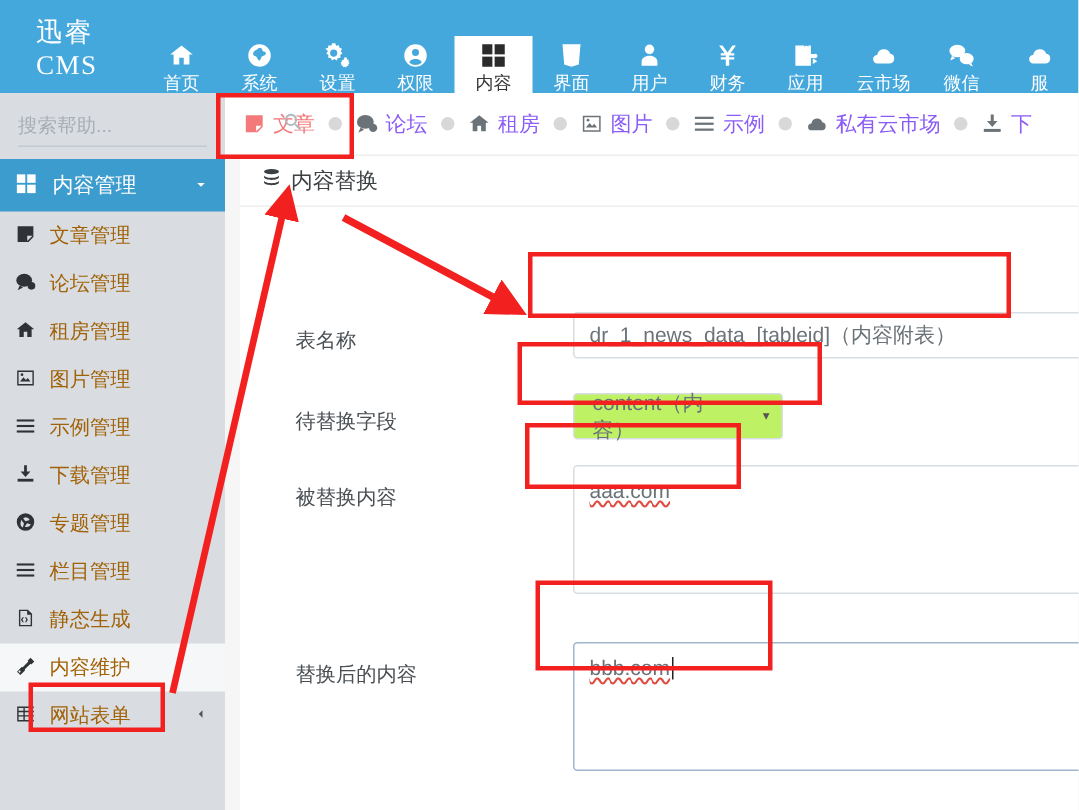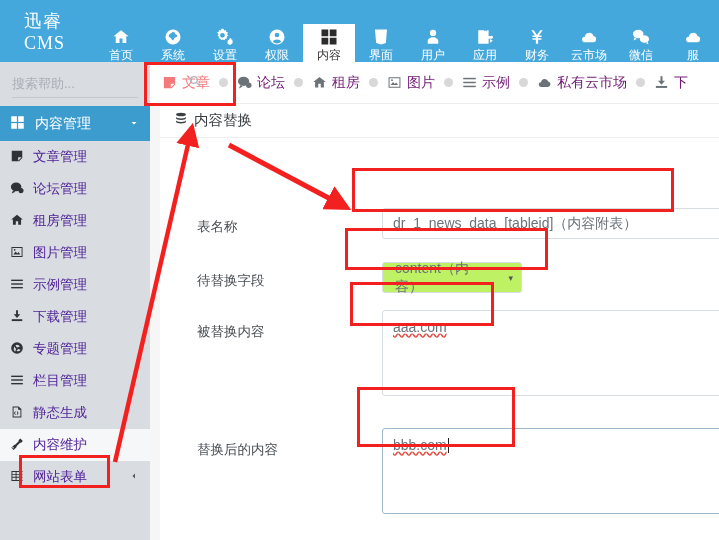--- a/index.html
+++ b/index.html
@@ -43,21 +43,21 @@
 
   
   .subnav {
     position:absolute; left:140px; top:62px; width:579px; height:42px;
     background:#fff; display:flex; align-items:center;
     padding-left:22px; gap:0px; overflow:hidden;
     border-bottom:1px solid #eee;
   }
   .subnav-item {
     display:flex; align-items:center; gap:5px; font-size:14px;
-    color:#701a75; white-space:nowrap;
+    color:#8b5cf6; white-space:nowrap;
   }
   .subnav-item.cur { color:#f4797b; }
   .subnav-item .sn-ico { display:flex; align-items:center; line-height:1; }
   .subnav-item .sn-ico svg { fill:#6c7378; }
   .subnav-item.cur .sn-ico svg { fill:#f4797b; }
   .subnav-dot {
     width:9px; height:9px; border-radius:50%; background:#d8d8d8;
     margin:0 9px; flex:0 0 9px;
   }
 
@@ -87,21 +87,21 @@
   .sb-group .chev { margin-left:auto; }
   .sb-group .chev svg { fill:#fff; }
   .sb-group::after {
     content:""; position:absolute; right:-9px; top:8px;
     border-top:9px solid transparent; border-bottom:9px solid transparent;
     border-left:9px solid #3d9cce;
   }
 
   .sb-item {
     height:32px; display:flex; align-items:center; gap:9px;
-    padding:0 10px; font-size:13.5px; color:#4c1d95;
+    padding:0 10px; font-size:13.5px; color:#a16207;
   }
   .sb-item .si svg { fill:#2f3336; }
   .sb-item.current { background:#f6f7f8; }
   .sb-item .chev-r { margin-left:auto; }
   .sb-item .chev-r svg { fill:#555; }
 
   
   .main {
     position:absolute; left:150px; top:104px; width:524px; height:436px;
     background:#f6f6f6; padding-left:10px;
@@ -223,32 +223,32 @@
             <svg viewBox="0 0 24 24" width="18" height="18">
               <circle cx="12" cy="6.5" r="4.2"></circle>
               <path d="M12 12.2c-4 0-7 2.3-7 5.1V21h14v-3.7c0-2.8-3-5.1-7-5.1z"></path>
             </svg>
           </span>
           <span class="tn-lb">用户</span>
         </a>
         <a class="topnav-item">
           <span class="tn-ico">
             <svg viewBox="0 0 24 24" width="18" height="18">
+              <path d="M4.5 3h3.1L12 9.3 16.4 3h3.1l-4.9 7h3.4v2h-4.5v1.6h4.5v2h-4.5V21h-3v-5.4H6v-2h4.5V12H6v-2h3.4z"></path>
+            </svg>
+          </span>
+          <span class="tn-lb">财务</span>
+        </a>
+        <a class="topnav-item">
+          <span class="tn-ico">
+            <svg viewBox="0 0 24 24" width="18" height="18">
               <path d="M3 3h8v3.2a2 2 0 113.6 0V3h2.2v7.6h3a2 2 0 110 3.6h-3V21H3zM18.5 14.5l4 2.5-4 2.5z"></path>
             </svg>
           </span>
           <span class="tn-lb">应用</span>
-        </a>
-        <a class="topnav-item">
-          <span class="tn-ico">
-            <svg viewBox="0 0 24 24" width="18" height="18">
-              <path d="M4.5 3h3.1L12 9.3 16.4 3h3.1l-4.9 7h3.4v2h-4.5v1.6h4.5v2h-4.5V21h-3v-5.4H6v-2h4.5V12H6v-2h3.4z"></path>
-            </svg>
-          </span>
-          <span class="tn-lb">财务</span>
         </a>
         <a class="topnav-item">
           <span class="tn-ico">
             <svg viewBox="0 0 24 24" width="18" height="18">
               <path d="M6.5 19h11.2A4.3 4.3 0 0018 10.5a6 6 0 00-11.6 1.1A3.7 3.7 0 006.5 19z"></path>
             </svg>
           </span>
           <span class="tn-lb">云市场</span>
         </a>
         <a class="topnav-item">

